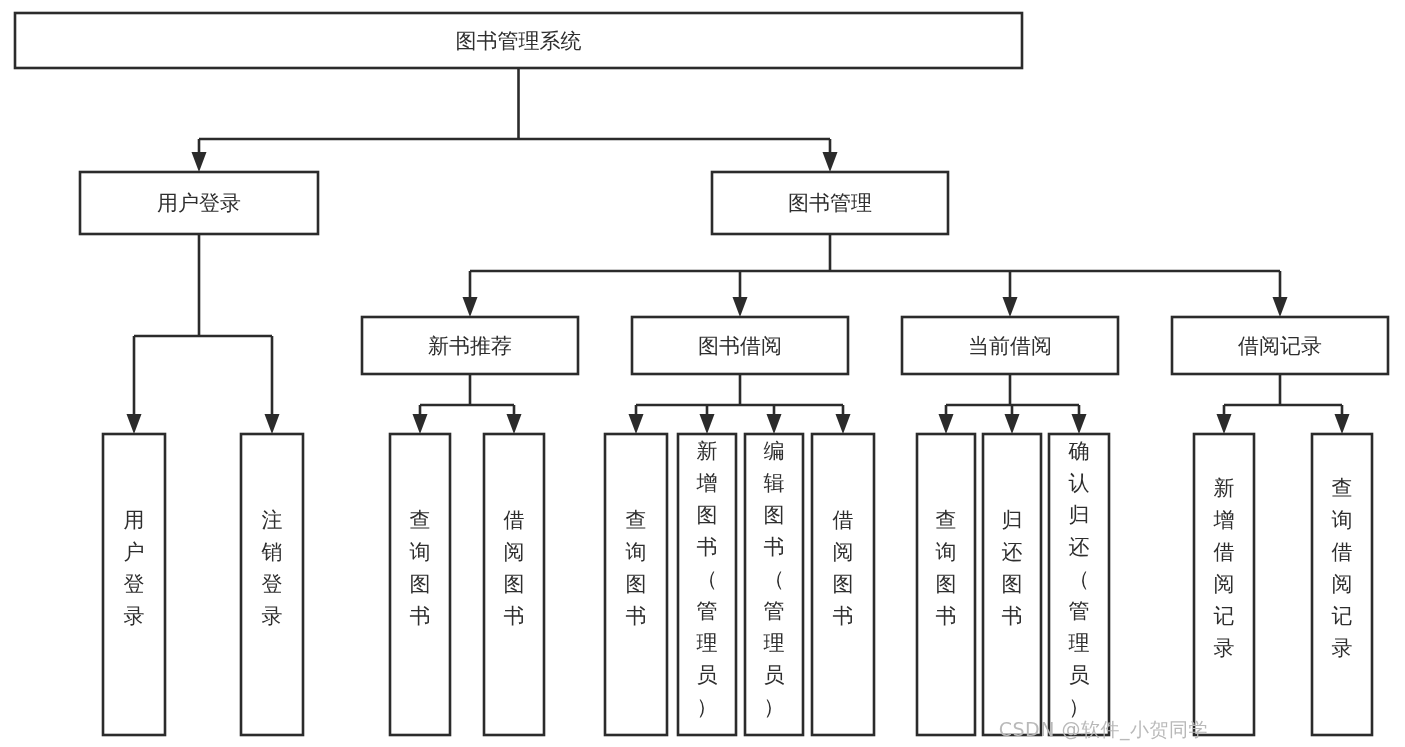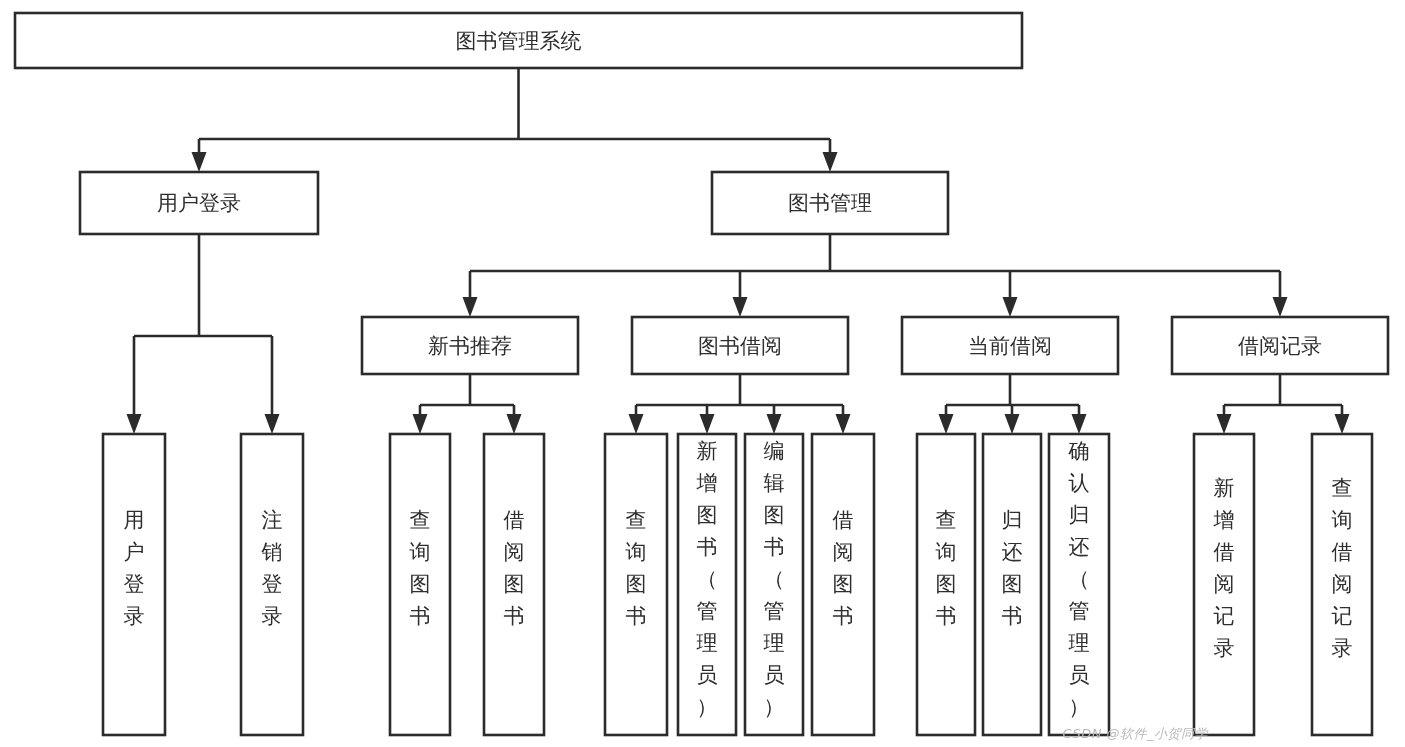--- a/index.html
+++ b/index.html
@@ -56,26 +56,25 @@
     font-family: "DejaVu Sans", "Liberation Sans", sans-serif;
     font-size: 21px;
     text-anchor: middle;
     white-space: pre;
   }
   .watermark-text {
     position: absolute;
     right: 10px;
     bottom: 4px;
     font-family: "DejaVu Sans", "Liberation Sans", sans-serif;
-    font-size: 13px;
+    font-size: 19px;
     color: #b9b9b9;
     letter-spacing: 0.5px;
     user-select: none;
     white-space: pre;
-    font-style: italic;
   }
 </style>
 </head>
 <body>
 
 <div id="diagram-root">
   <svg class="diagram-canvas" id="diagram-canvas" viewBox="0 0 1405 747" xmlns="http://www.w3.org/2000/svg">
     <g id="edges-layer">
         <g>
           <line x1="518.5" y1="68" x2="518.5" y2="139" class="connector-line"></line>

